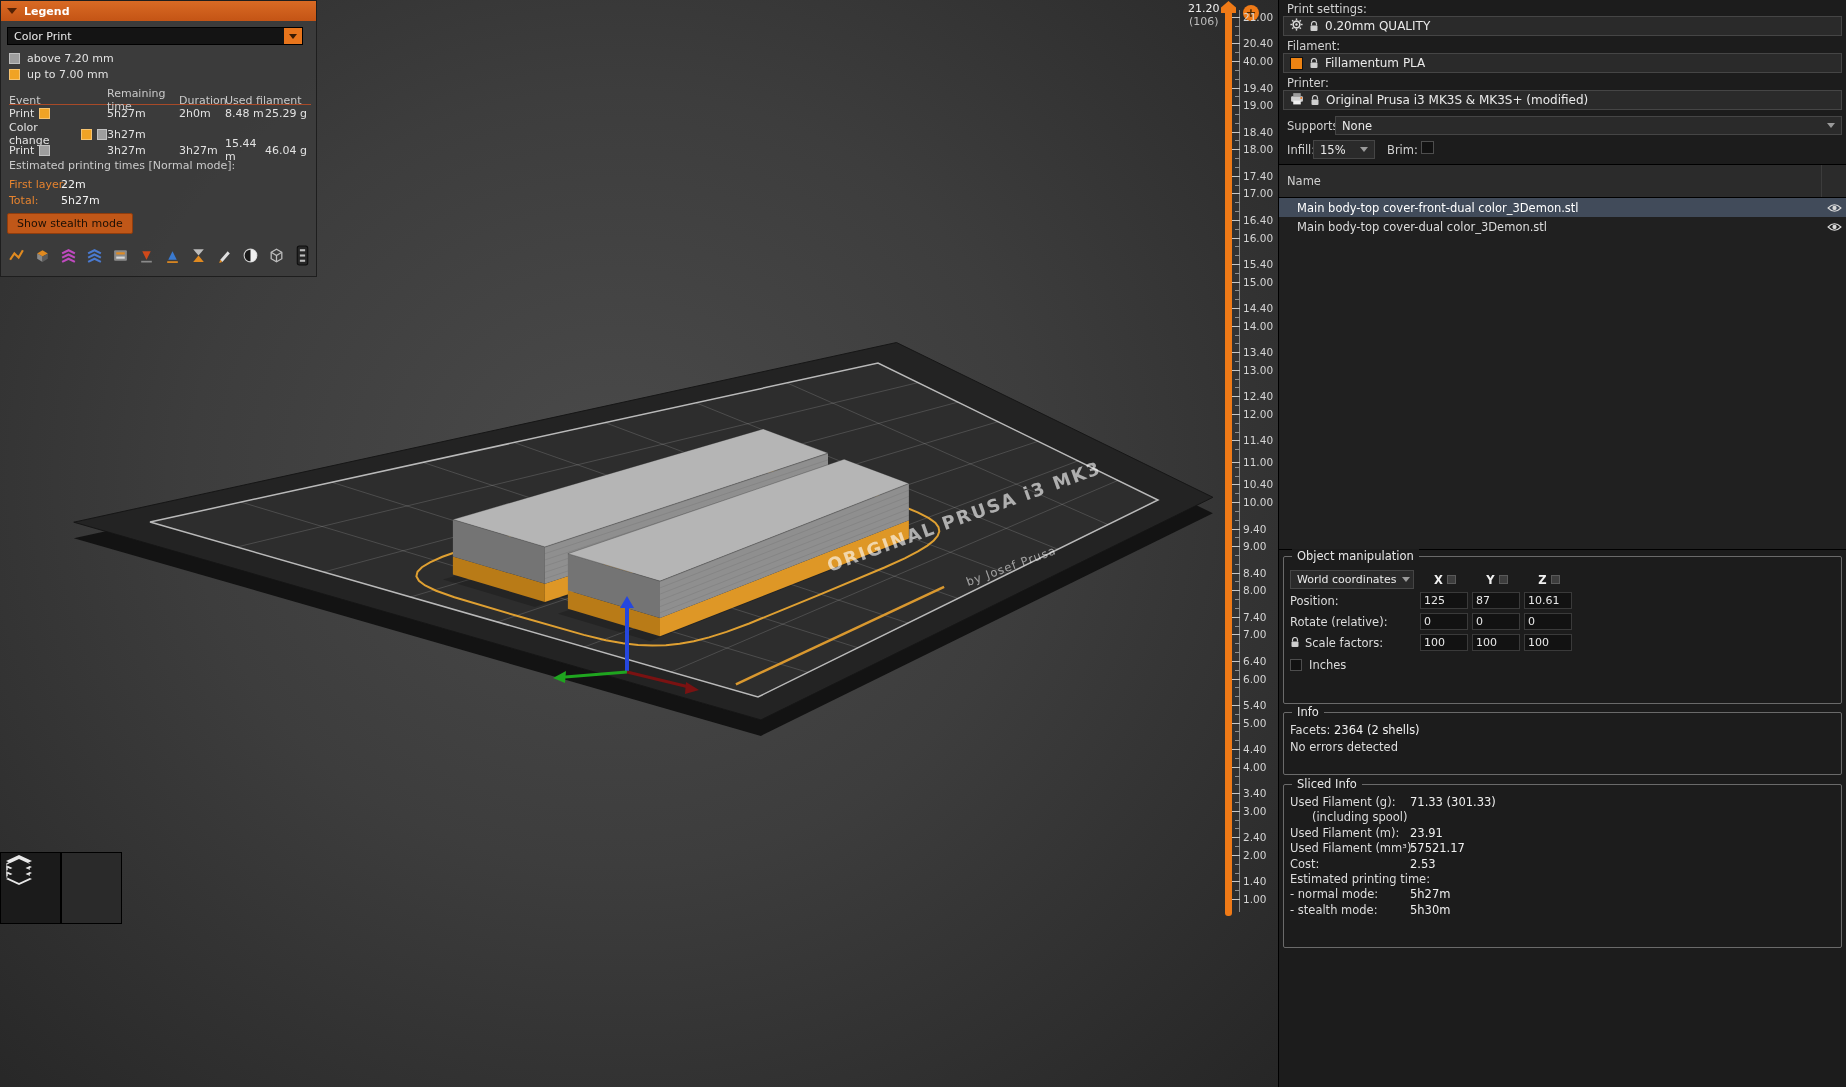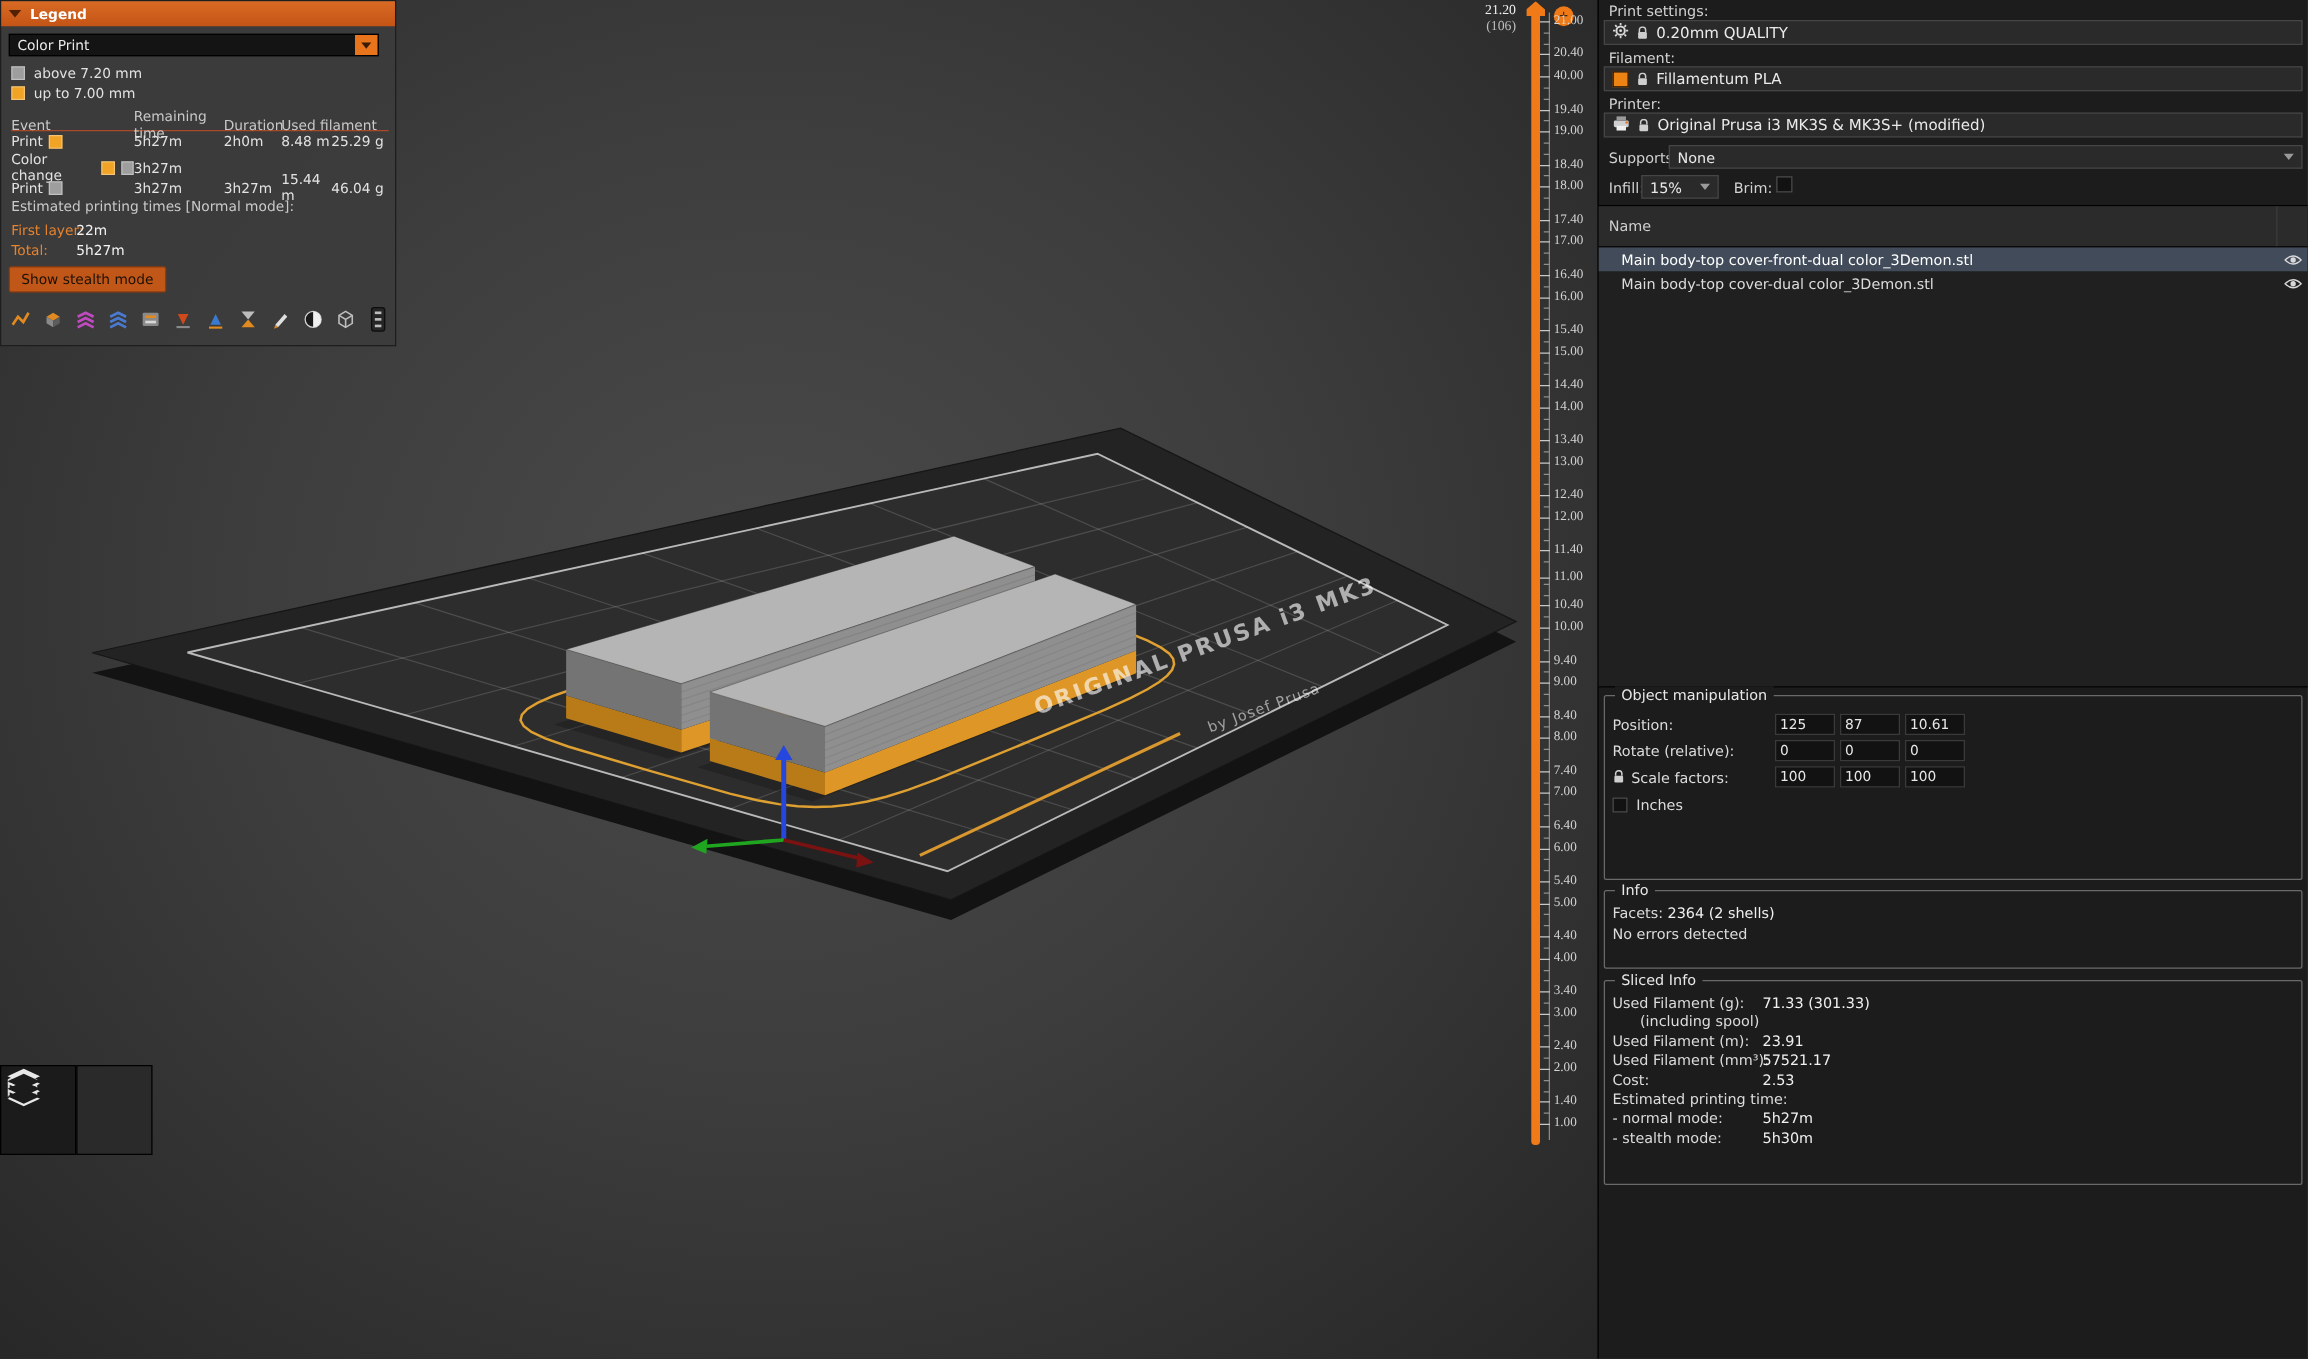--- a/index.html
+++ b/index.html
@@ -15,21 +15,21 @@
     font-family:"DejaVu Sans","Liberation Sans",sans-serif; }
   .bed-sub { font-size:11.5px; letter-spacing:1px; fill:rgba(255,255,255,0.55);
     font-family:"DejaVu Sans","Liberation Sans",sans-serif; }
 
   .view-toggles { position:absolute; left:0; top:852px; display:flex; }
   .view-btn { width:61px; height:72px; background:#1b1b1b; border:1px solid #000;
     display:flex; align-items:center; justify-content:center; cursor:pointer; }
   .view-btn.active { background:#2a2a2a; }
 
   
-  .layer-slider { position:absolute; left:1185px; top:0; width:93px; height:883px;font-family:Liberation Serif, serif; }
+  .layer-slider { position:absolute; left:1185px; top:0; width:93px; height:883px; }
   .slider-readout { position:absolute; left:3px; top:2px; color:#f0f0f0; font-size:11px; }
   .slider-readout-layer { position:absolute; left:4px; top:15px; color:#bdbdbd; font-size:11px; }
   .slider-track { position:absolute; left:40px; top:10px; width:7px; height:906px;
     background:#ef7a17; border-radius:3px; cursor:pointer; }
   .slider-handle { position:absolute; left:36px; top:1px; width:15px; height:12px; background:#ef7a17;
     clip-path:polygon(50% 0, 100% 55%, 100% 100%, 0 100%, 0 55%); cursor:grab; }
   .slider-plus { position:absolute; left:58px; top:5px; width:16px; height:16px; background:#ef7a17;
     border-radius:50%; color:#4a2806; font-size:13px; font-weight:bold; line-height:15px;
     text-align:center; cursor:pointer; }
   .ruler-line { position:absolute; left:54px; top:10px; width:1px; height:902px; background:rgba(160,160,160,0.8); }
@@ -570,20 +570,38 @@
               </svg>
             </span>
           </span>
       </div>
     </div>
 
     <div class="fieldset" style="top:556px; height:148px">
       <span class="fs-title">Object manipulation</span>
       <div class="manip-grid">
         <div class="manip-row">
+          <div class="mini-combo" style="position:relative; width:124px; height:19px">
+            <span style="font-size:11px; white-space:nowrap">World coordinates</span>
+            <span class="arrow-g"></span>
+          </div>
+          <span class="axis-head">
+              <span>X</span>
+              <span class="axis-mini"></span>
+            </span>
+          <span class="axis-head">
+              <span>Y</span>
+              <span class="axis-mini"></span>
+            </span>
+          <span class="axis-head">
+              <span>Z</span>
+              <span class="axis-mini"></span>
+            </span>
+        </div>
+        <div class="manip-row">
           <span class="rl">
               <span>Position:</span>
             </span>
           <input class="num-field" value="125" style="">
           <input class="num-field" value="87" style="">
           <input class="num-field" value="10.61" style="">
         </div>
         <div class="manip-row">
           <span class="rl">
               <span>Rotate (relative):</span>

